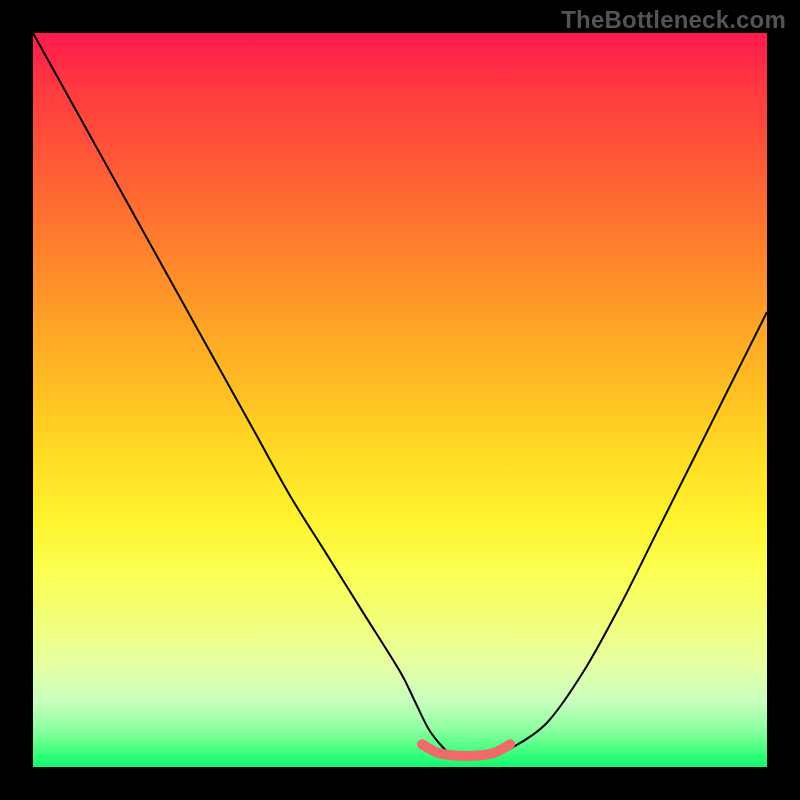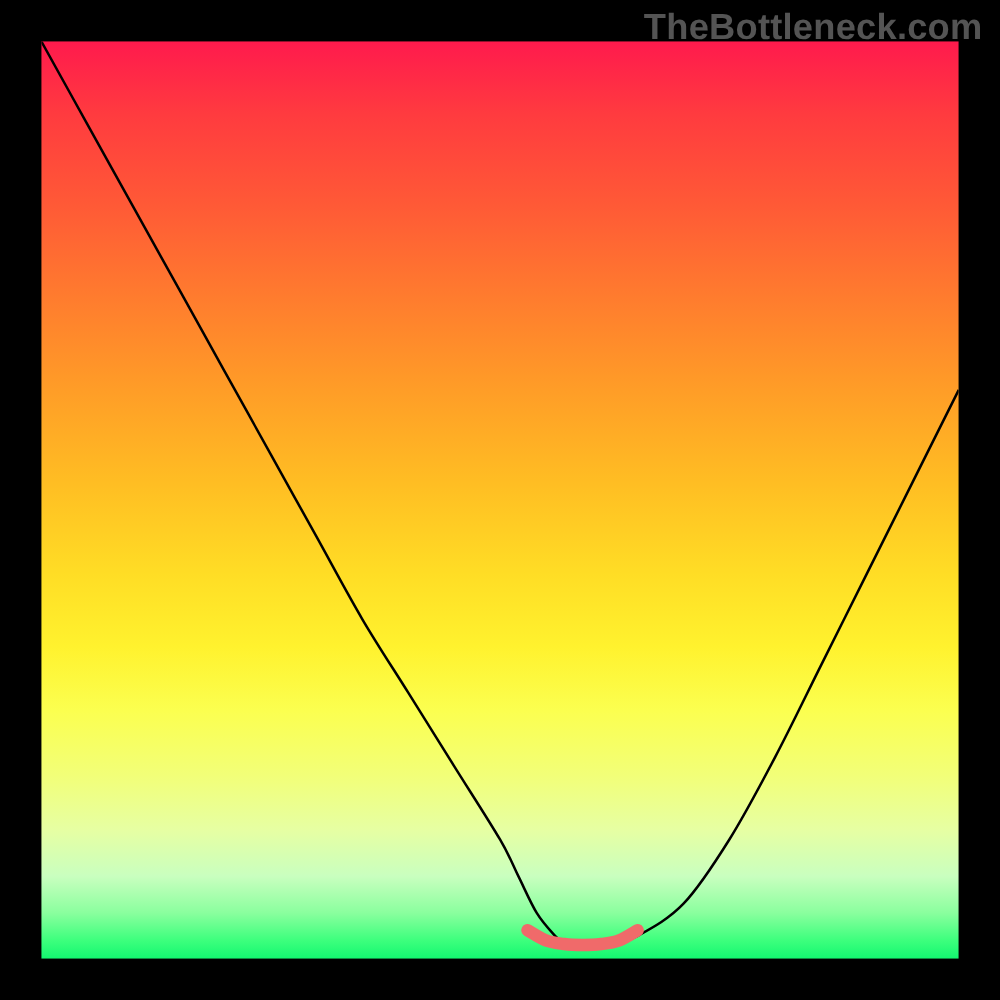--- a/index.html
+++ b/index.html
@@ -15,21 +15,21 @@
     position: relative;
     width: 800px;
     height: 800px;
     background: #000000;
   }
   .watermark {
     position: absolute;
     top: 6px;
     right: 14px;
     color: #545454;
-    font-size: 29px;
+    font-size: 24px;
     font-weight: 600;
     letter-spacing: 0.2px;
     z-index: 10;
   }
   .plot-area {
     position: absolute;
     left: 33px;
     top: 33px;
     width: 734px;
     height: 734px;

